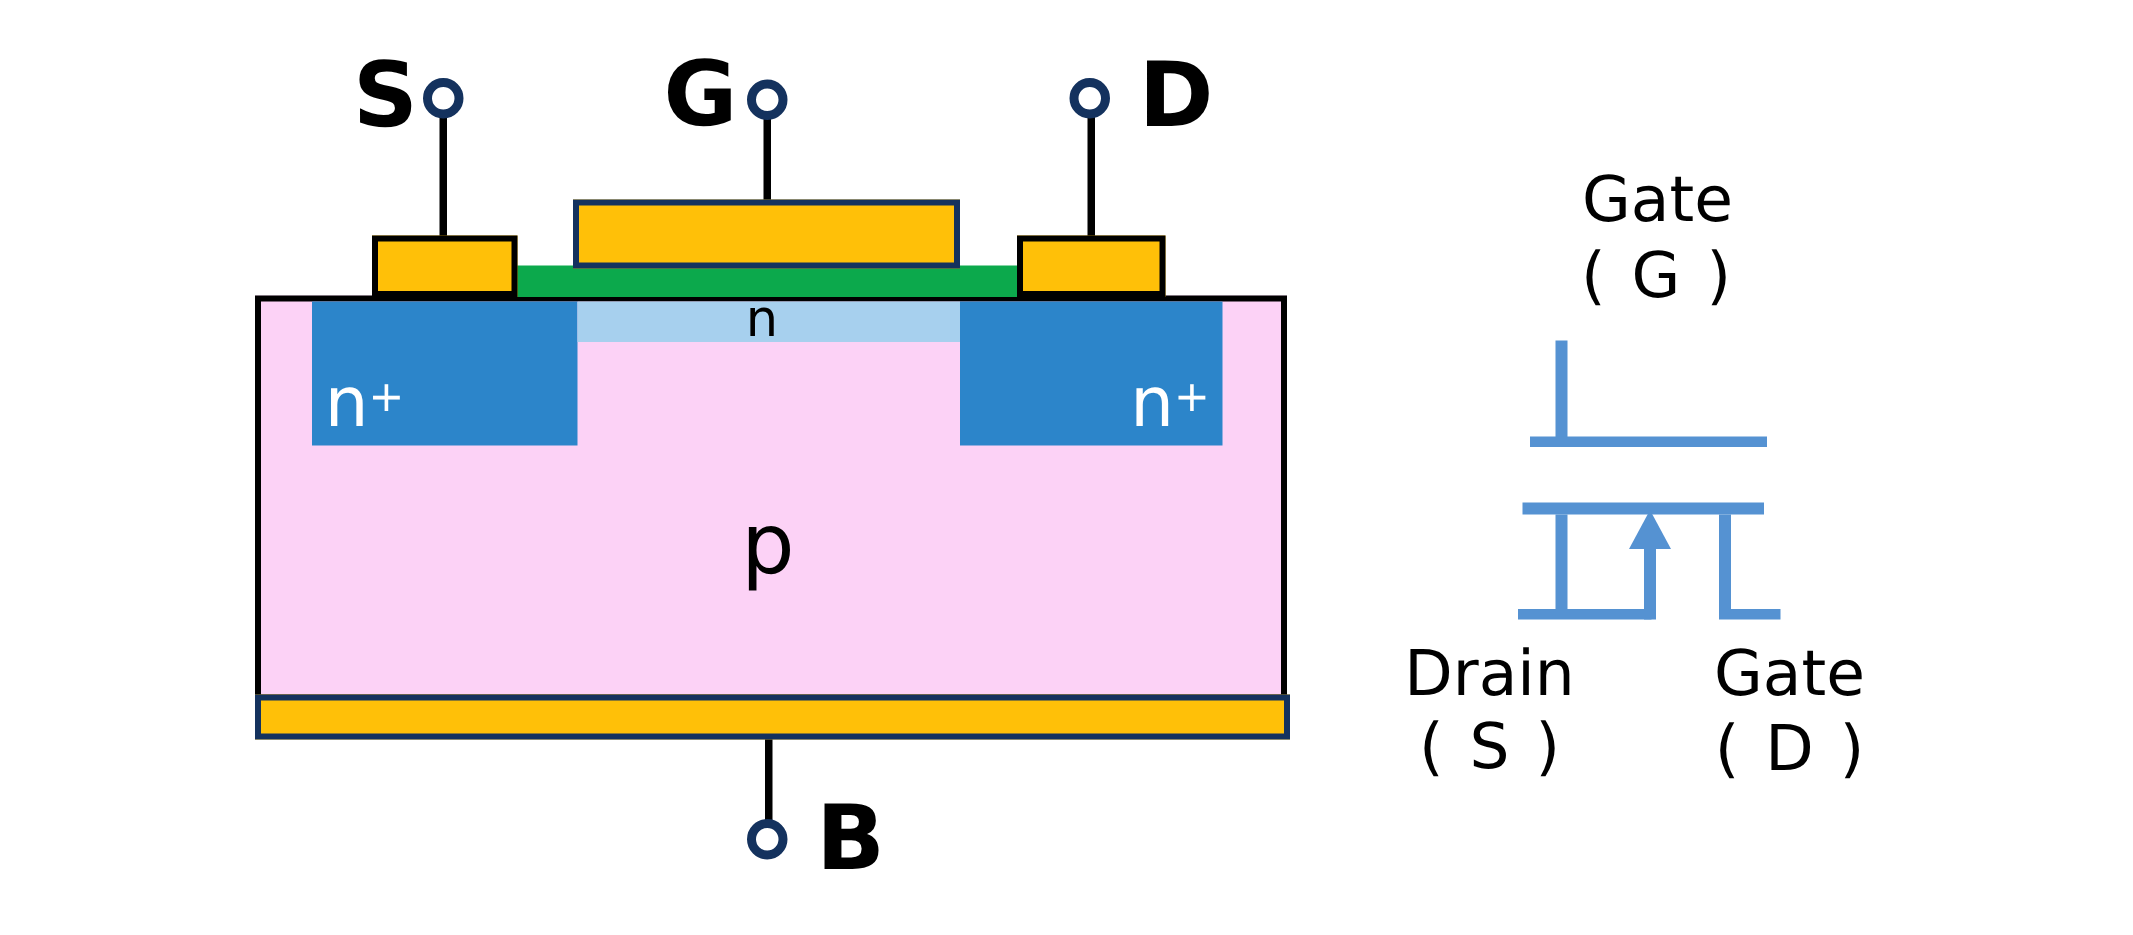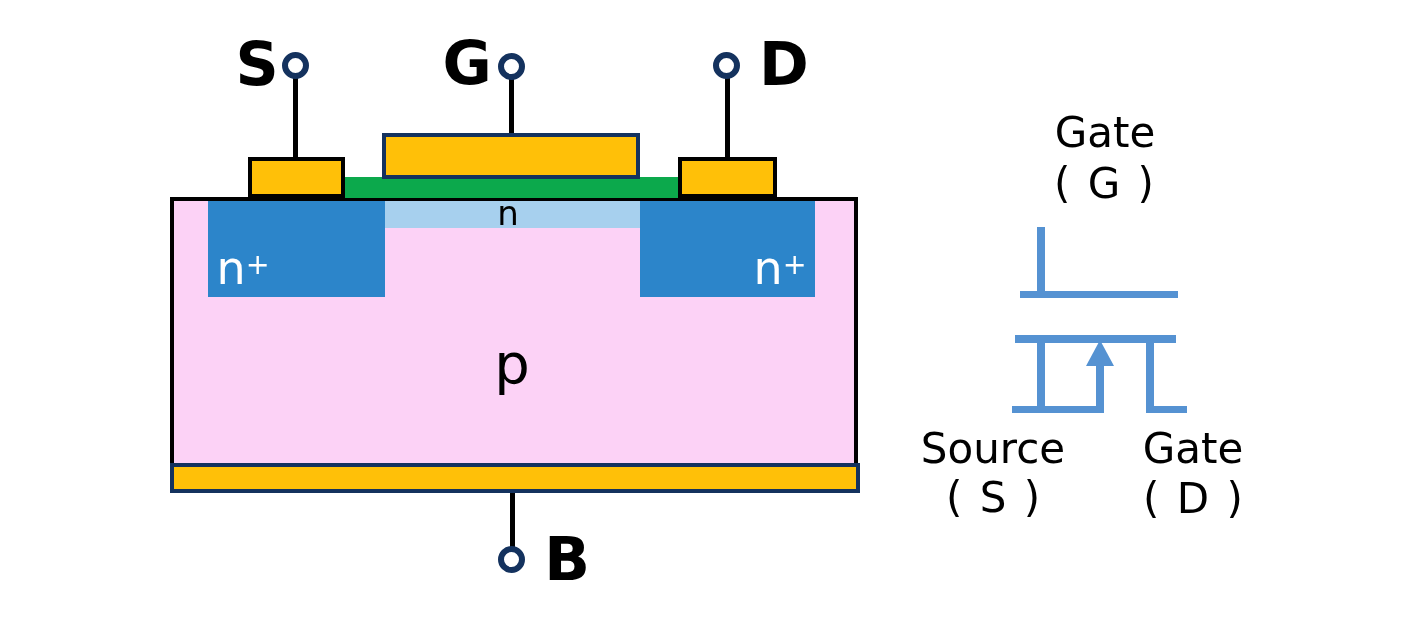--- a/index.html
+++ b/index.html
@@ -132,19 +132,19 @@
     <div class="sym" style="left:1012px; top:406px; width:89px; height:7px;"></div>
 
     <div class="sym" style="left:1096px; top:364px; width:8px; height:49px;"></div>
     <div class="sym-arrow-head" style="left:1086px; top:340px;"></div>
 
     <div class="sym" style="left:1146px; top:343px; width:8px;  height:63px;"></div>
     <div class="sym" style="left:1146px; top:406px; width:41px; height:7px;"></div>
 
     <div class="lbl lbl-sym" style="left:1105px; top:133px;">Gate</div>
     <div class="lbl lbl-sym-abbr" style="left:1105px; top:184px;">( G )</div>
-    <div class="lbl lbl-sym" style="left:993px;  top:449px;">Source</div>
+    <div class="lbl lbl-sym" style="left:993px;  top:449px;">Drain</div>
     <div class="lbl lbl-sym-abbr" style="left:994px;  top:498px;">( S )</div>
     <div class="lbl lbl-sym" style="left:1193px; top:449px;">Gate</div>
     <div class="lbl lbl-sym-abbr" style="left:1194px; top:499px;">( D )</div>
   </div>
 
 </div>
 
 </body></html>

